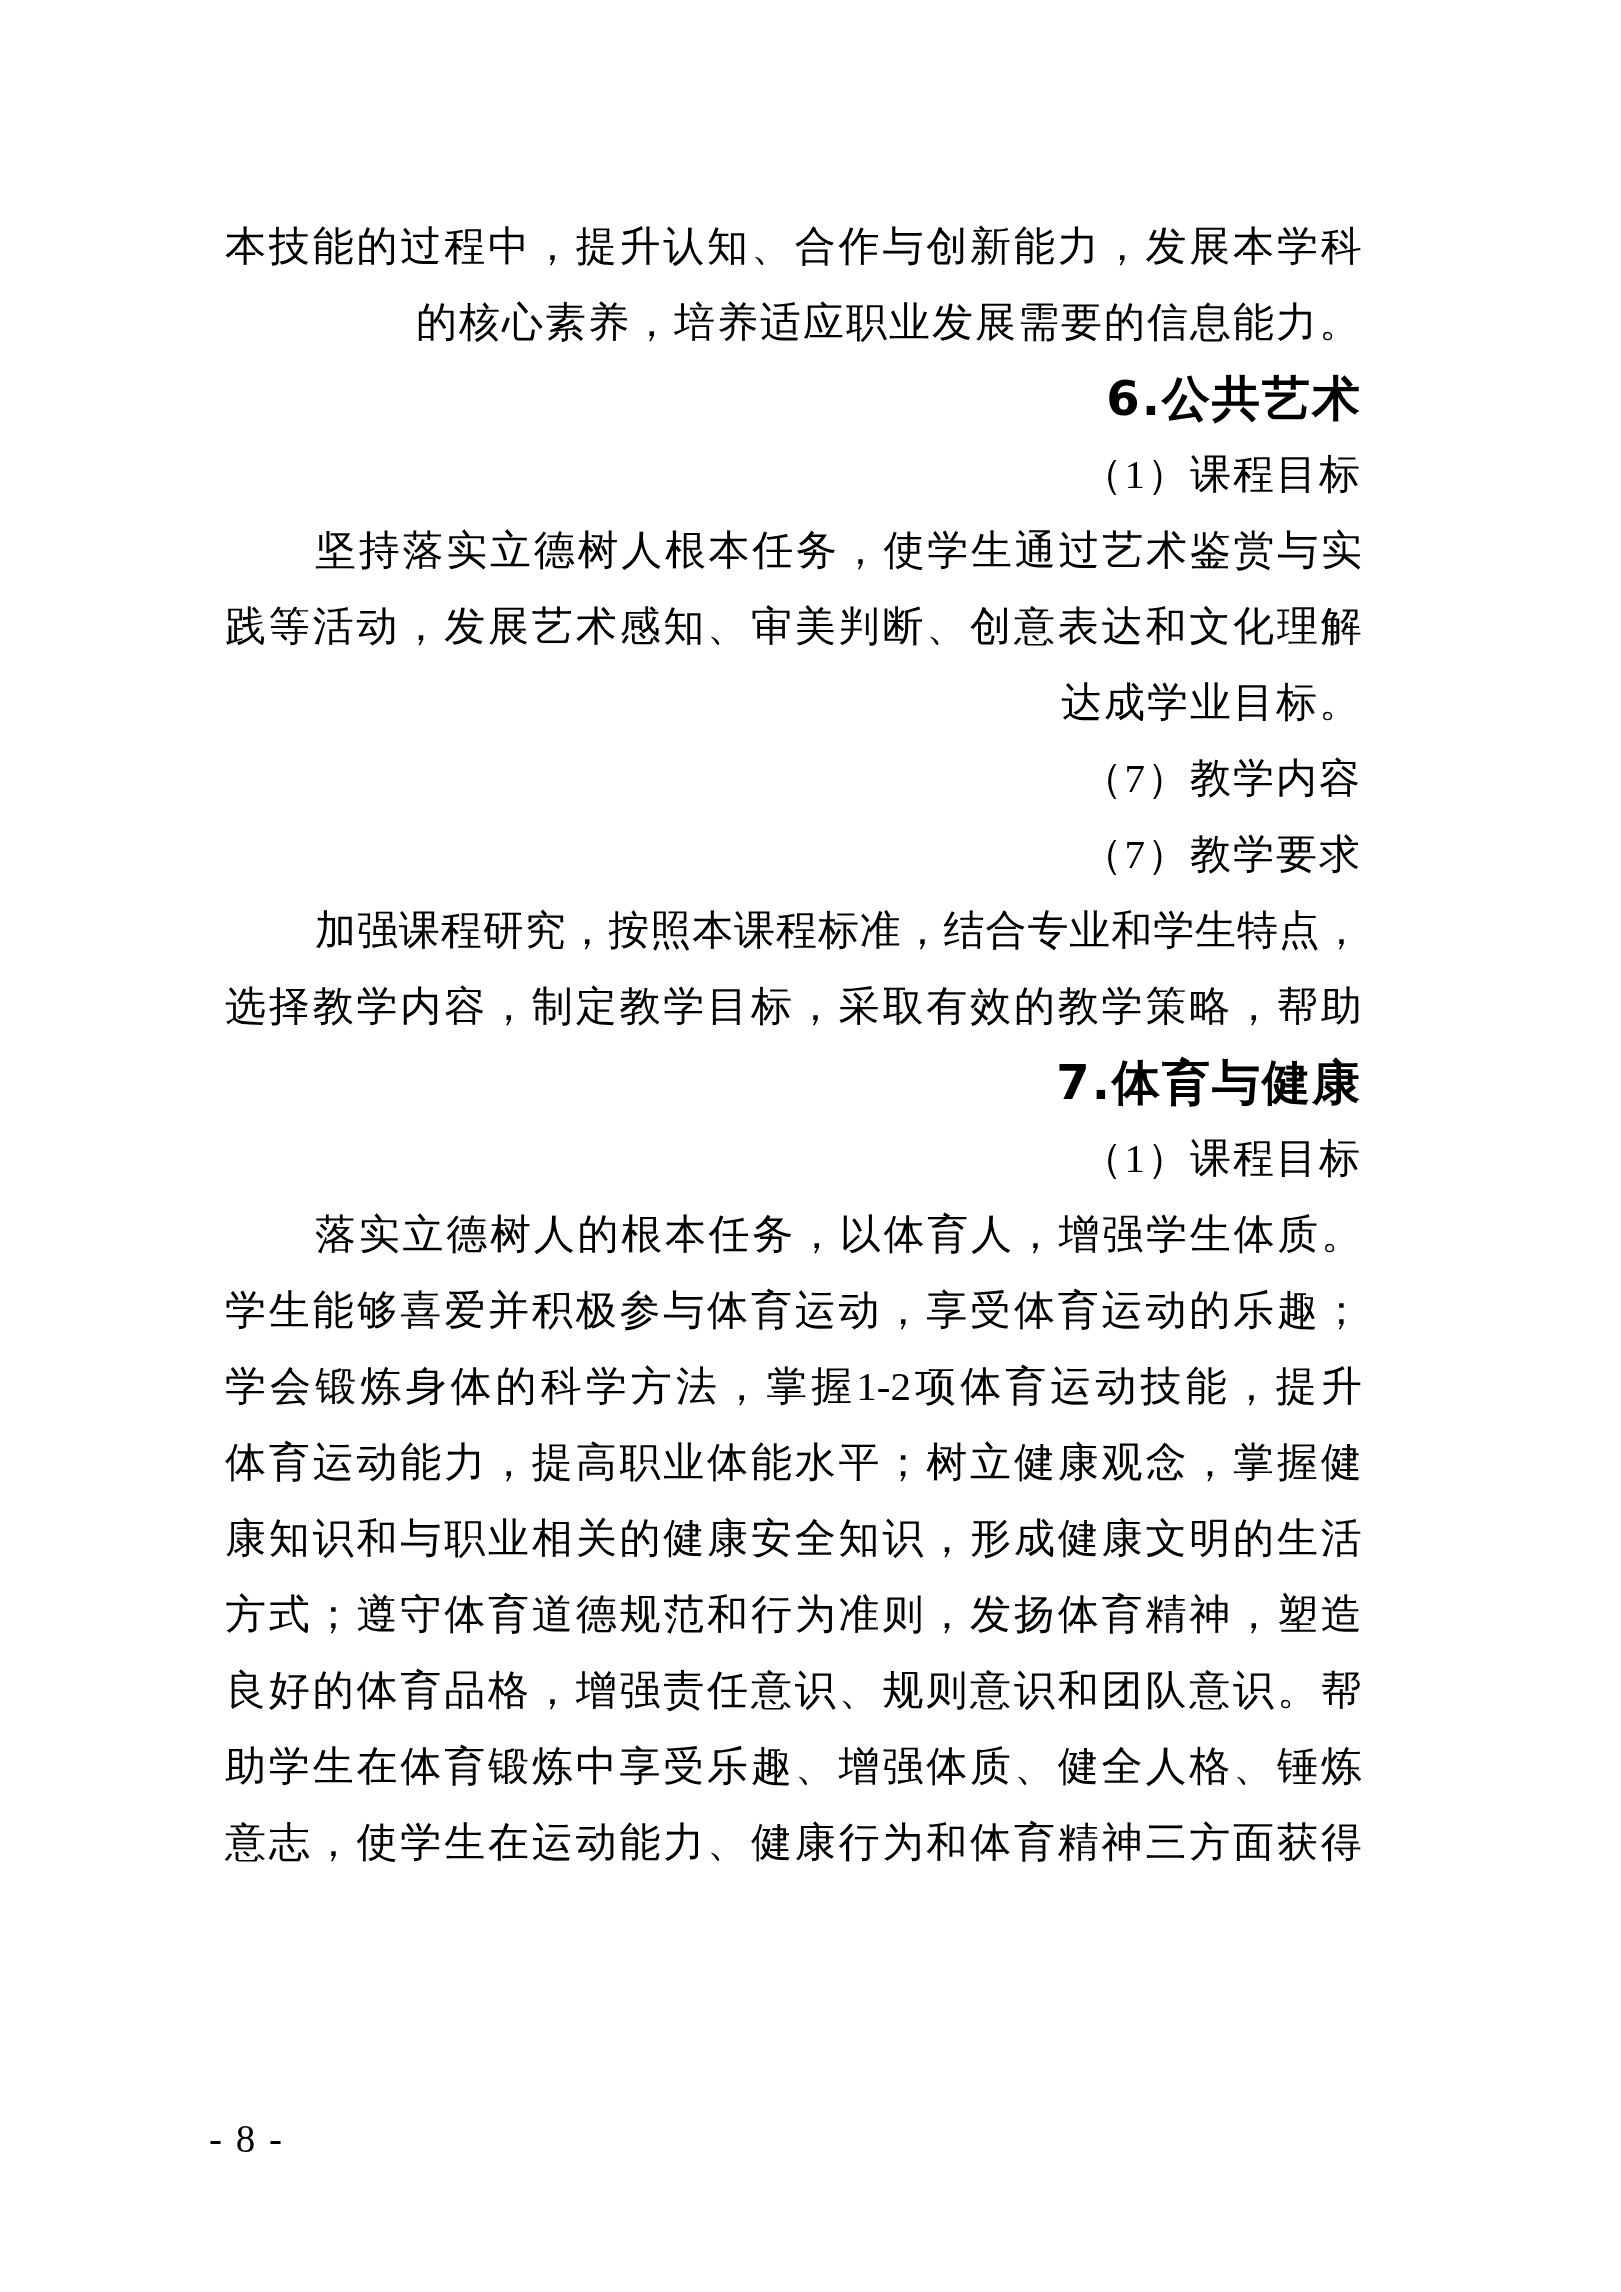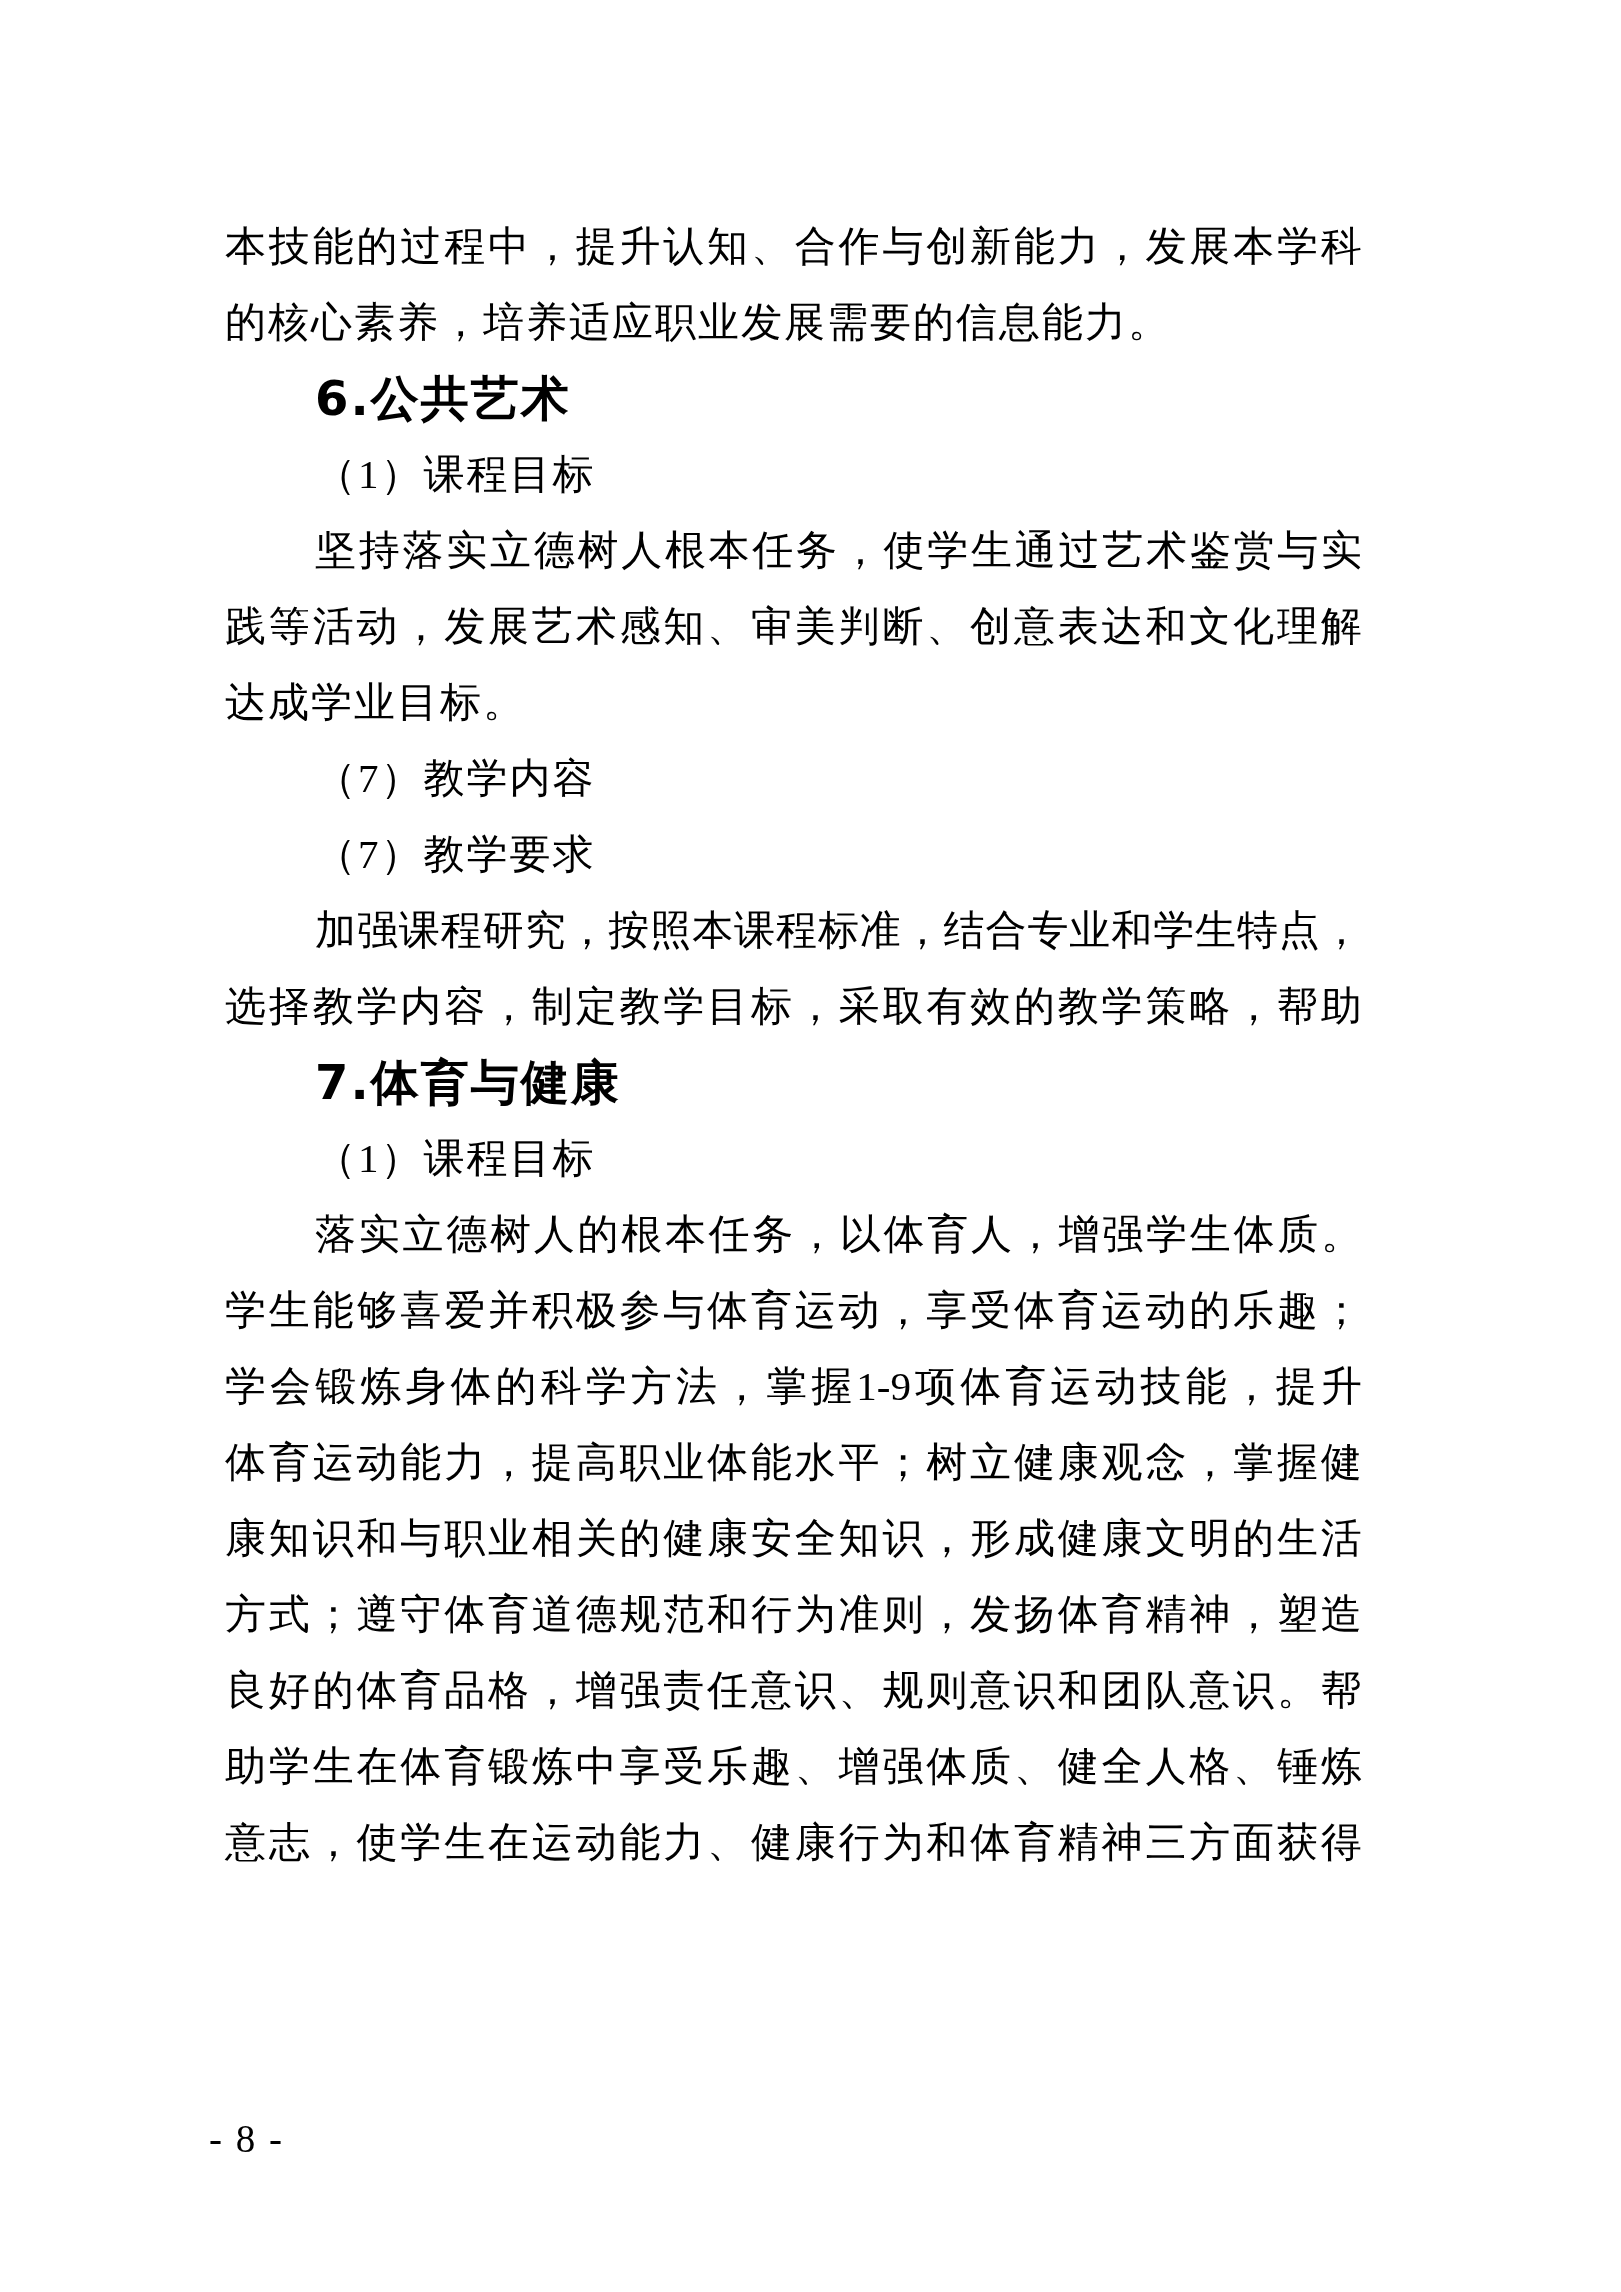--- a/index.html
+++ b/index.html
@@ -23,20 +23,21 @@
     width: 1137px;
   }
   .line {
     height: 76px;
     line-height: 76px;
     font-size: 41px;
     white-space: nowrap;
   }
   .line.plain {
     letter-spacing: 2px;
+    text-align: right;
   }
   .line.justify {
     display: flex;
     justify-content: space-between;
   }
   .line.justify span {
     display: inline-block;
   }
   .line.indent {
     padding-left: 90px;
@@ -270,21 +271,21 @@
         <span>身</span>
         <span>体</span>
         <span>的</span>
         <span>科</span>
         <span>学</span>
         <span>方</span>
         <span>法</span>
         <span>，</span>
         <span>掌</span>
         <span>握</span>
-        <span>1-9</span>
+        <span>1-2</span>
         <span>项</span>
         <span>体</span>
         <span>育</span>
         <span>运</span>
         <span>动</span>
         <span>技</span>
         <span>能</span>
         <span>，</span>
         <span>提</span>
         <span>升</span>

